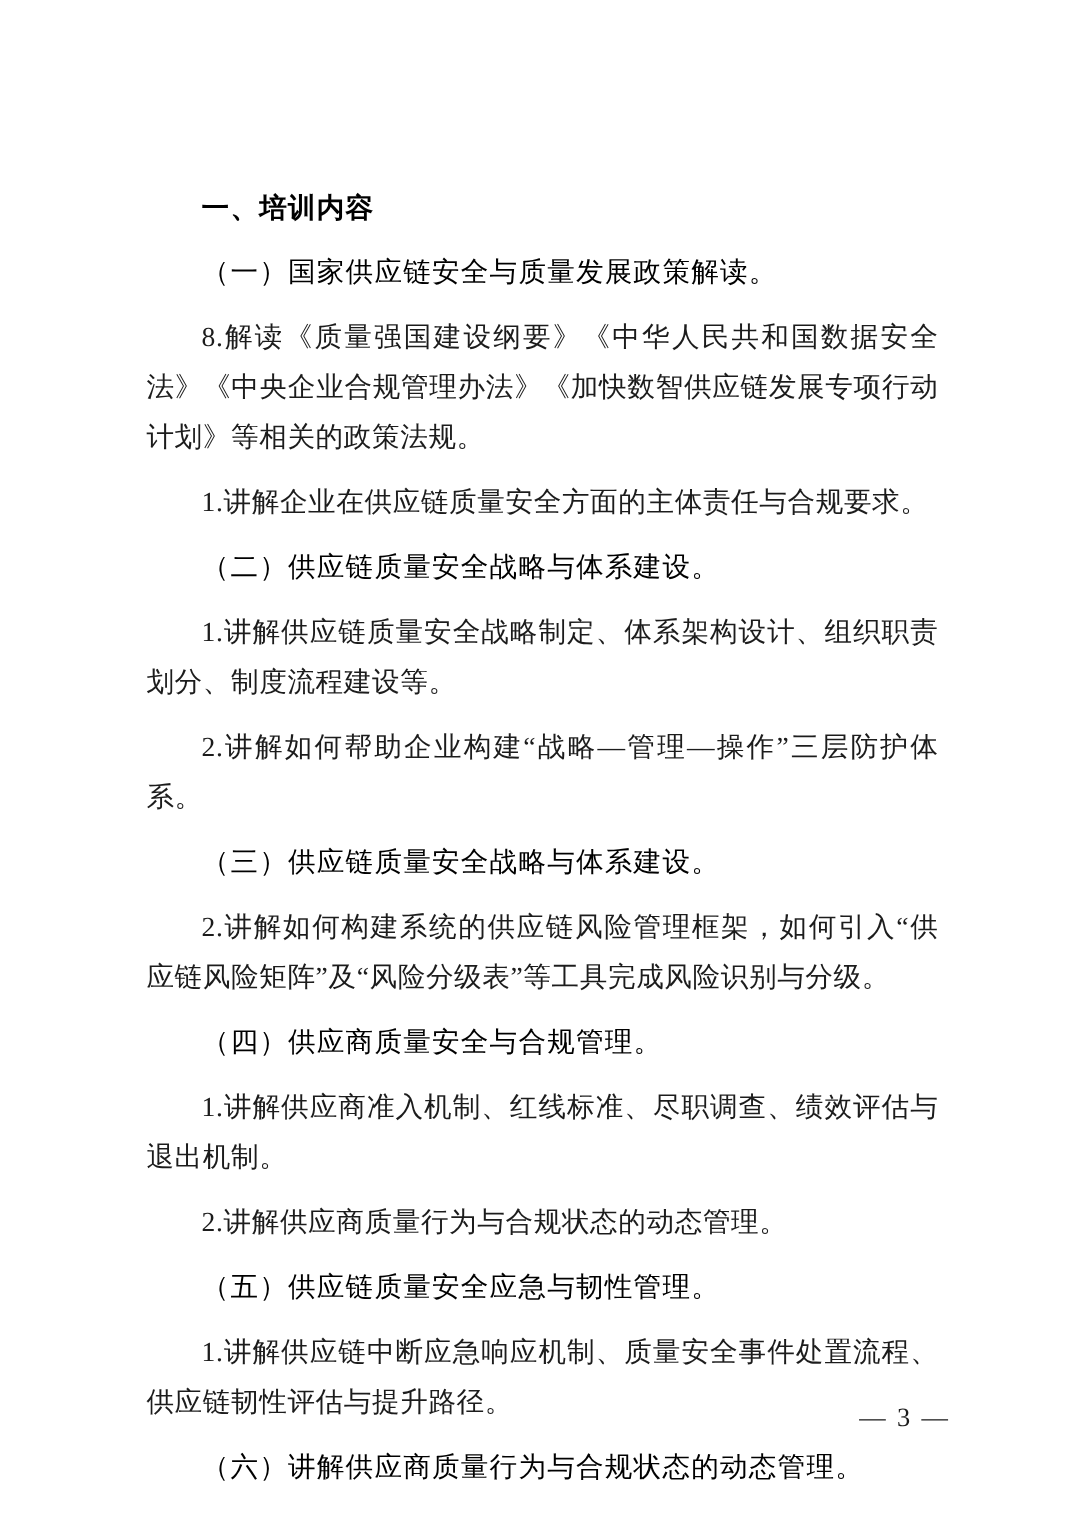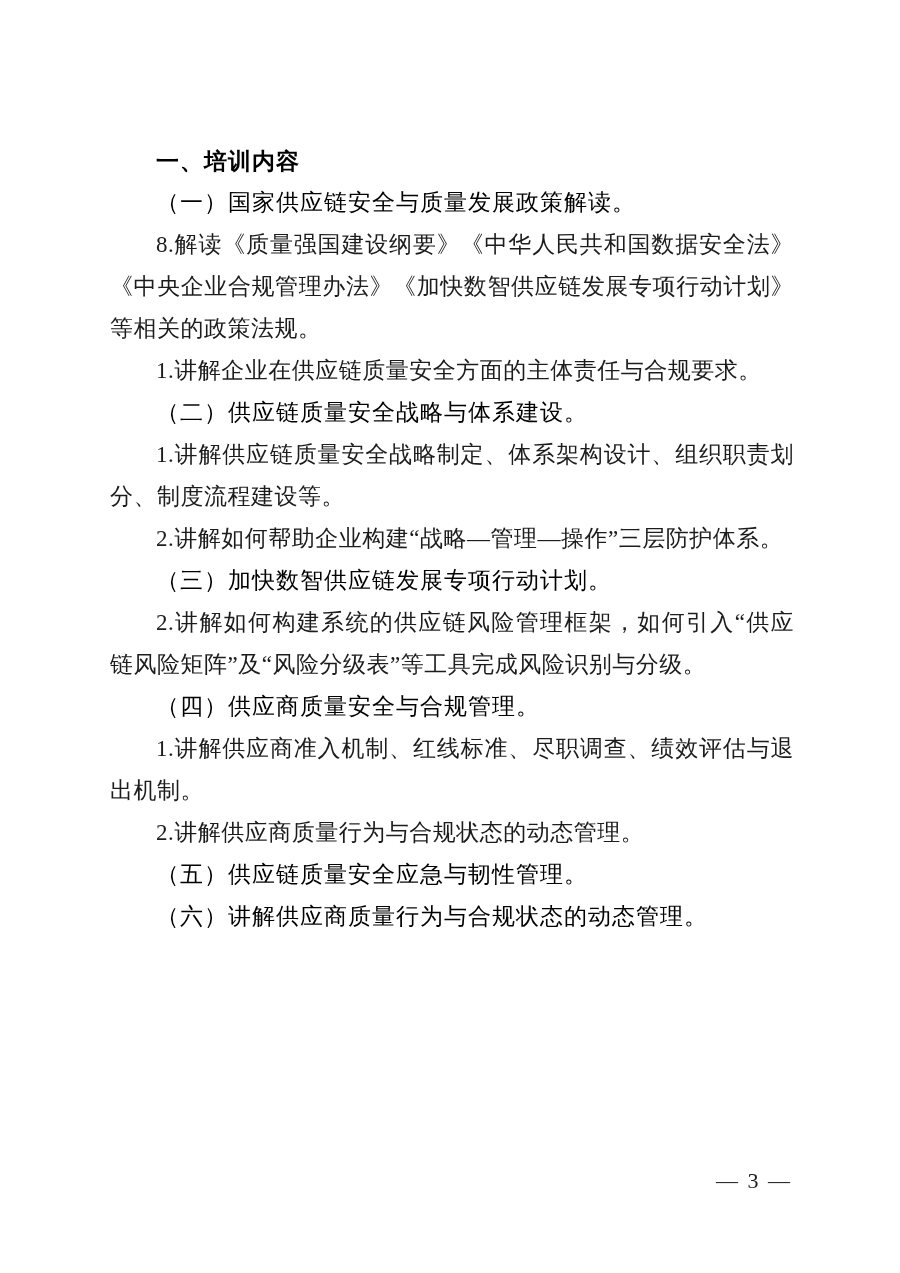--- a/index.html
+++ b/index.html
@@ -15,21 +15,21 @@
     overflow: hidden;
     font-family: "Liberation Serif", "DejaVu Serif", serif;
   }
   .content {
     position: absolute;
     left: 110px;
     top: 140px;
     width: 684px;
   }
   .para {
-    margin: 0;
+    margin: 12px;
     font-size: 23px;
     line-height: 42px;
     color: #1c1c1c;
     text-align: justify;
     text-indent: 2em;
     font-family: "Liberation Serif", "DejaVu Serif", serif;
     letter-spacing: 0.5px;
   }
   .h1 {
     font-family: "Liberation Sans", "DejaVu Sans", sans-serif;
@@ -58,22 +58,23 @@
 
 <div class="page">
   <div class="content">
     <p class="para h1">一、培训内容</p>
     <p class="para h2">（一）国家供应链安全与质量发展政策解读。</p>
     <p class="para">8.解读《质量强国建设纲要》《中华人民共和国数据安全法》《中央企业合规管理办法》《加快数智供应链发展专项行动计划》等相关的政策法规。</p>
     <p class="para">1.讲解企业在供应链质量安全方面的主体责任与合规要求。</p>
     <p class="para h2">（二）供应链质量安全战略与体系建设。</p>
     <p class="para">1.讲解供应链质量安全战略制定、体系架构设计、组织职责划分、制度流程建设等。</p>
     <p class="para">2.讲解如何帮助企业构建“战略—管理—操作”三层防护体系。</p>
-    <p class="para h2">（三）加快数智供应链发展专项行动计划。</p>
+    <p class="para h2">（三）供应链质量安全战略与体系建设。</p>
     <p class="para">2.讲解如何构建系统的供应链风险管理框架，如何引入“供应链风险矩阵”及“风险分级表”等工具完成风险识别与分级。</p>
     <p class="para h2">（四）供应商质量安全与合规管理。</p>
     <p class="para">1.讲解供应商准入机制、红线标准、尽职调查、绩效评估与退出机制。</p>
     <p class="para">2.讲解供应商质量行为与合规状态的动态管理。</p>
     <p class="para h2">（五）供应链质量安全应急与韧性管理。</p>
+    <p class="para">1.讲解供应链中断应急响应机制、质量安全事件处置流程、供应链韧性评估与提升路径。</p>
     <p class="para h2">（六）讲解供应商质量行为与合规状态的动态管理。</p>
   </div>
   <div class="page-number">— 3 —</div>
 </div>
 
 </body></html>

